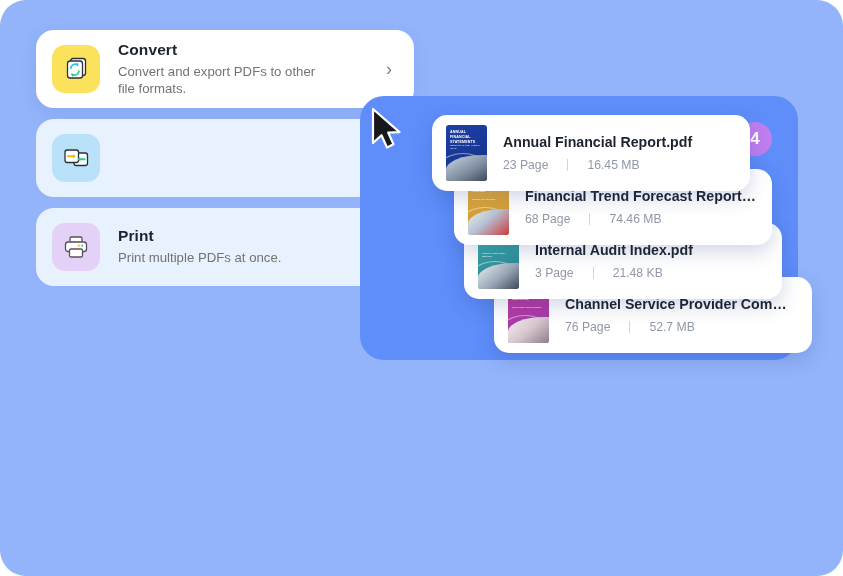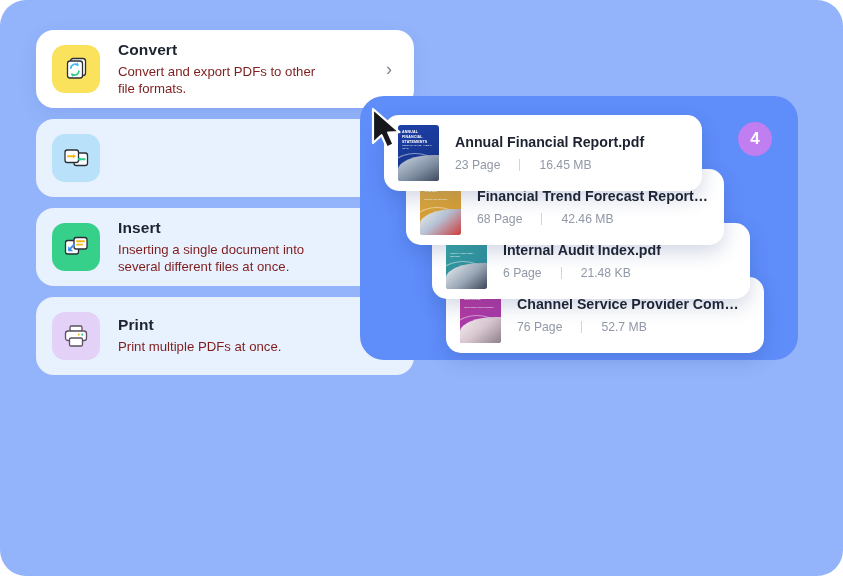--- a/index.html
+++ b/index.html
@@ -65,21 +65,21 @@
   .feature-title {
     font-size: 15.5px;
     font-weight: bold;
     color: #1d2330;
     letter-spacing: .1px;
     margin-bottom: 4px;
   }
   .feature-desc {
     font-size: 13.2px;
     line-height: 1.32;
-    color: #7f1d1d;
+    color: #737373;
     max-width: 215px;
   }
 
   .chev {
     flex: 0 0 auto;
     width: 18px;
     text-align: center;
     color: #7b8392;
     font-size: 18px;
     line-height: 1;
@@ -115,24 +115,25 @@
 
   
   .file-card {
     position: absolute;
     display: flex;
     align-items: center;
     background: #ffffff;
     border-radius: 15px;
     padding: 10px 14px;
     box-shadow: 0 7px 20px rgba(30, 55, 120, 0.20);
+    margin-left: 48px;
   }
   .fc-0 { left: 24px;  top: 19px;  width: 318px; z-index: 40; }
   .fc-1 { left: 46px;  top: 73px;  width: 318px; z-index: 30; }
-  .fc-2 { left: 72px;  top: 127px; width: 318px; z-index: 20; justify-content: space-between; }
+  .fc-2 { left: 56px;  top: 127px; width: 318px; z-index: 20; justify-content: space-between; }
   .fc-3 { left: 86px;  top: 181px; width: 318px; z-index: 10; }
 
   .thumb {
     flex: 0 0 auto;
     width: 41px;
     height: 56px;
     border-radius: 3px;
     margin-right: 16px;
     overflow: hidden;
     position: relative;
@@ -246,36 +247,20 @@
           <rect x="13" y="10" width="13.5" height="12.5" rx="2.2" fill="#ffffff" stroke="#2b2f38" stroke-width="1.3"></rect>
           <rect x="4" y="7" width="13.5" height="12.5" rx="2.2" fill="#ffffff" stroke="#2b2f38" stroke-width="1.3"></rect>
           <path d="M7 13.2h6.2" stroke="#f5b916" stroke-width="2.1" stroke-linecap="round"></path>
           <path d="M14.6 13.2l-2.6-2.2v4.4z" fill="#f5b916"></path>
           <path d="M23.6 16.3h-5.6" stroke="#2fc98c" stroke-width="2.1" stroke-linecap="round"></path>
           <path d="M16.6 16.3l2.6-2.2v4.4z" fill="#2fc98c"></path>
         </svg>
       </div>
     </div>
 
-    <div class="feature-card">
-      <div class="feature-icon icon-insert">
-        <svg width="30" height="30" viewBox="0 0 30 30">
-          <rect x="4.5" y="8.5" width="13" height="13.5" rx="2.2" fill="#ffffff" stroke="#2b2f38" stroke-width="1.3"></rect>
-          <rect x="13" y="5.5" width="13" height="11.5" rx="2.2" fill="#ffffff" stroke="#2b2f38" stroke-width="1.3"></rect>
-          <path d="M16 9.2h7" stroke="#f5b916" stroke-width="1.9" stroke-linecap="round"></path>
-          <path d="M16 12.6h5" stroke="#f5b916" stroke-width="1.9" stroke-linecap="round"></path>
-          <path d="M13.2 12.6l-5 5" stroke="#3b8ef0" stroke-width="2" stroke-linecap="round"></path>
-          <path d="M7.2 14.3v5h5z" fill="#3b8ef0"></path>
-        </svg>
-      </div>
-      <div class="feature-text">
-        <div class="feature-title">Insert</div>
-        <div class="feature-desc">Inserting a single document into several different files at once.</div>
-      </div>
-    </div>
 
     <div class="feature-card">
       <div class="feature-icon icon-print">
         <svg width="30" height="30" viewBox="0 0 30 30">
           <rect x="9" y="5" width="12" height="5.5" rx="1.4" fill="#ffffff" stroke="#5b5060" stroke-width="1.3"></rect>
           <rect x="4.5" y="10" width="21" height="9.5" rx="2.6" fill="#ffffff" stroke="#5b5060" stroke-width="1.3"></rect>
           <rect x="8.5" y="17" width="13" height="8" rx="1.6" fill="#ffffff" stroke="#5b5060" stroke-width="1.3"></rect>
           <circle cx="17.8" cy="13.6" r="1.05" fill="#f5b916"></circle>
           <circle cx="21.2" cy="13.6" r="1.05" fill="#2fc98c"></circle>
         </svg>
@@ -313,40 +298,40 @@
     <div class="file-card fc-2">
       <div class="thumb t-teal">
         <div class="cap">INTERNAL AUDIT</div>
         <div class="sub">COMPLIANCE INDEX REPORT</div>
         <div class="arcs"></div>
         <div class="photo"></div>
       </div>
       <div class="file-meta">
         <div class="file-name">Internal Audit Index.pdf</div>
         <div class="file-sub">
-          <span>6 Page</span>
+          <span>3 Page</span>
           <span class="divider"></span>
           <span>21.48 KB</span>
         </div>
       </div>
     </div>
 
     <div class="file-card fc-1">
       <div class="thumb t-gold">
         <div class="cap">FINANCIAL TREND</div>
         <div class="sub">FORECAST REPORT</div>
         <div class="arcs"></div>
         <div class="photo"></div>
       </div>
       <div class="file-meta">
         <div class="file-name">Financial Trend Forecast Report.pdf</div>
         <div class="file-sub">
           <span>68 Page</span>
           <span class="divider"></span>
-          <span>42.46 MB</span>
+          <span>74.46 MB</span>
         </div>
       </div>
     </div>
 
     <div class="file-card fc-0">
       <div class="thumb t-blue">
         <div class="cap">ANNUAL FINANCIAL STATEMENTS</div>
         <div class="sub">COMPANY NAME · FISCAL YEAR</div>
         <div class="arcs"></div>
         <div class="photo"></div>

